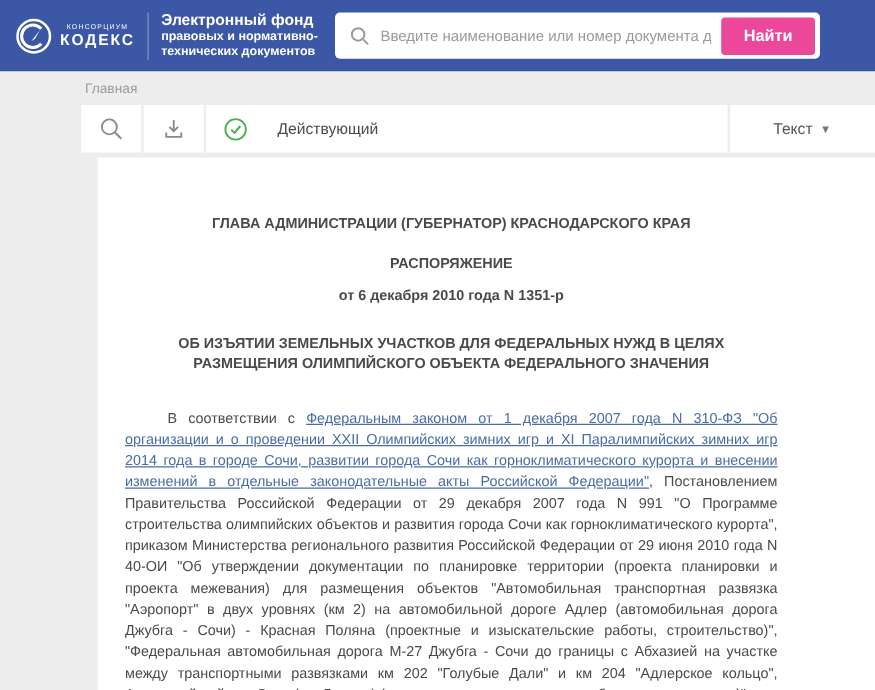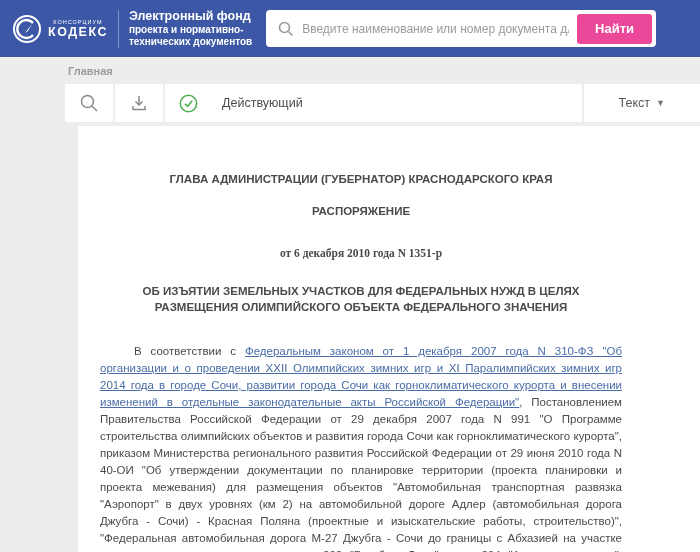--- a/index.html
+++ b/index.html
@@ -16,39 +16,39 @@
   .site-title { color:#fff; font-weight:bold; line-height:1.18; white-space:nowrap; }
   .site-title .t1 { font-size:12.5px; display:block; }
   .site-title .t2 { font-size:10px; display:block; }
   .search-wrap { flex:1; margin-left:14px; margin-right:30px; background:#fff; border-radius:4px; height:37px; display:flex; align-items:center; padding:0 4px 0 12px; }
   .search-wrap svg { flex:0 0 auto; }
   .search-input { flex:1; border:none; outline:none; font-size:12px; color:#444; padding:0 8px; font-family:inherit; }
   .search-input::placeholder { color:#9a9a9a; }
   .search-btn { background:#ec4899; color:#fff; font-weight:bold; font-size:13px; border:none; border-radius:3px; height:30px; padding:0 18px; cursor:pointer; font-family:inherit; }
 
   
-  .breadcrumb { padding:8px 16px 7px 68px; font-size:11px; color:#9b9b9b;font-weight:bold; }
+  .breadcrumb { padding:8px 16px 7px 68px; font-size:11px; color:#9b9b9b; }
   .breadcrumb a { color:#9b9b9b; text-decoration:none; }
 
   
   .toolbar { margin-left:65px; height:38px; background:#fff; display:flex; align-items:stretch; }
   .tb-cell { display:flex; align-items:center; justify-content:center; padding:0 14px; }
   .tb-sep { width:2px; background:#ededed; }
   .tb-spacer { flex:1; }
   .status { gap:24px; }
   .status-label { font-size:12.5px; color:#4a4a4a; }
   .view-toggle { gap:6px; padding:0 35px; cursor:pointer; }
   .view-label { font-size:12.5px; color:#555; }
   .chevron { font-size:9px; color:#777; }
 
   
   .doc-card { background:#fff; margin:4px 0 0 78px; height:430px; padding:46px 78px 20px 22px; overflow:hidden; }
   .doc-head { text-align:center; font-weight:bold; color:#4a4a4a; font-size:11.5px; line-height:1.35; }
   .doc-head.h2 { margin-top:16px; }
-  .doc-head.h3 { margin-top:27px;font-family:Liberation Serif, serif; }
+  .doc-head.h3 { margin-top:11px; }
   .doc-subject { margin-top:21px; text-align:center; font-weight:bold; color:#4a4a4a; font-size:11.5px; line-height:1.45; padding:0 10px; }
   .doc-body p { margin-top:27px; font-size:11.5px; line-height:17px; color:#4a4a4a; text-align:justify; text-indent:34px; }
   .doc-link { color:#4a6da8; text-decoration:underline; cursor:pointer; }
 </style>
 </head>
 <body>
 
 <div class="header">
   <div class="logo">
     <span class="logo-mark">
@@ -59,21 +59,21 @@
       </svg>
     </span>
     <span class="logo-text">
       <span class="consortium">КОНСОРЦИУМ</span>
       <span class="brand">КОДЕКС</span>
     </span>
   </div>
   <div class="header-divider"></div>
   <div class="site-title">
     <span class="t1">Электронный фонд</span>
-    <span class="t2">проекта и нормативно-</span>
+    <span class="t2">правовых и нормативно-</span>
     <span class="t2">технических документов</span>
   </div>
   <div class="search-wrap">
     <span style="display:flex;">
       <svg width="16" height="16" viewBox="0 0 16 16">
         <circle cx="6.5" cy="6.5" r="5" fill="none" stroke="#9a9a9a" stroke-width="1.6"></circle>
         <line x1="10.5" y1="10.5" x2="14.5" y2="14.5" stroke="#9a9a9a" stroke-width="1.6"></line>
       </svg>
     </span>
     <input class="search-input" type="text" placeholder="Введите наименование или номер документа для поиска" style="">

